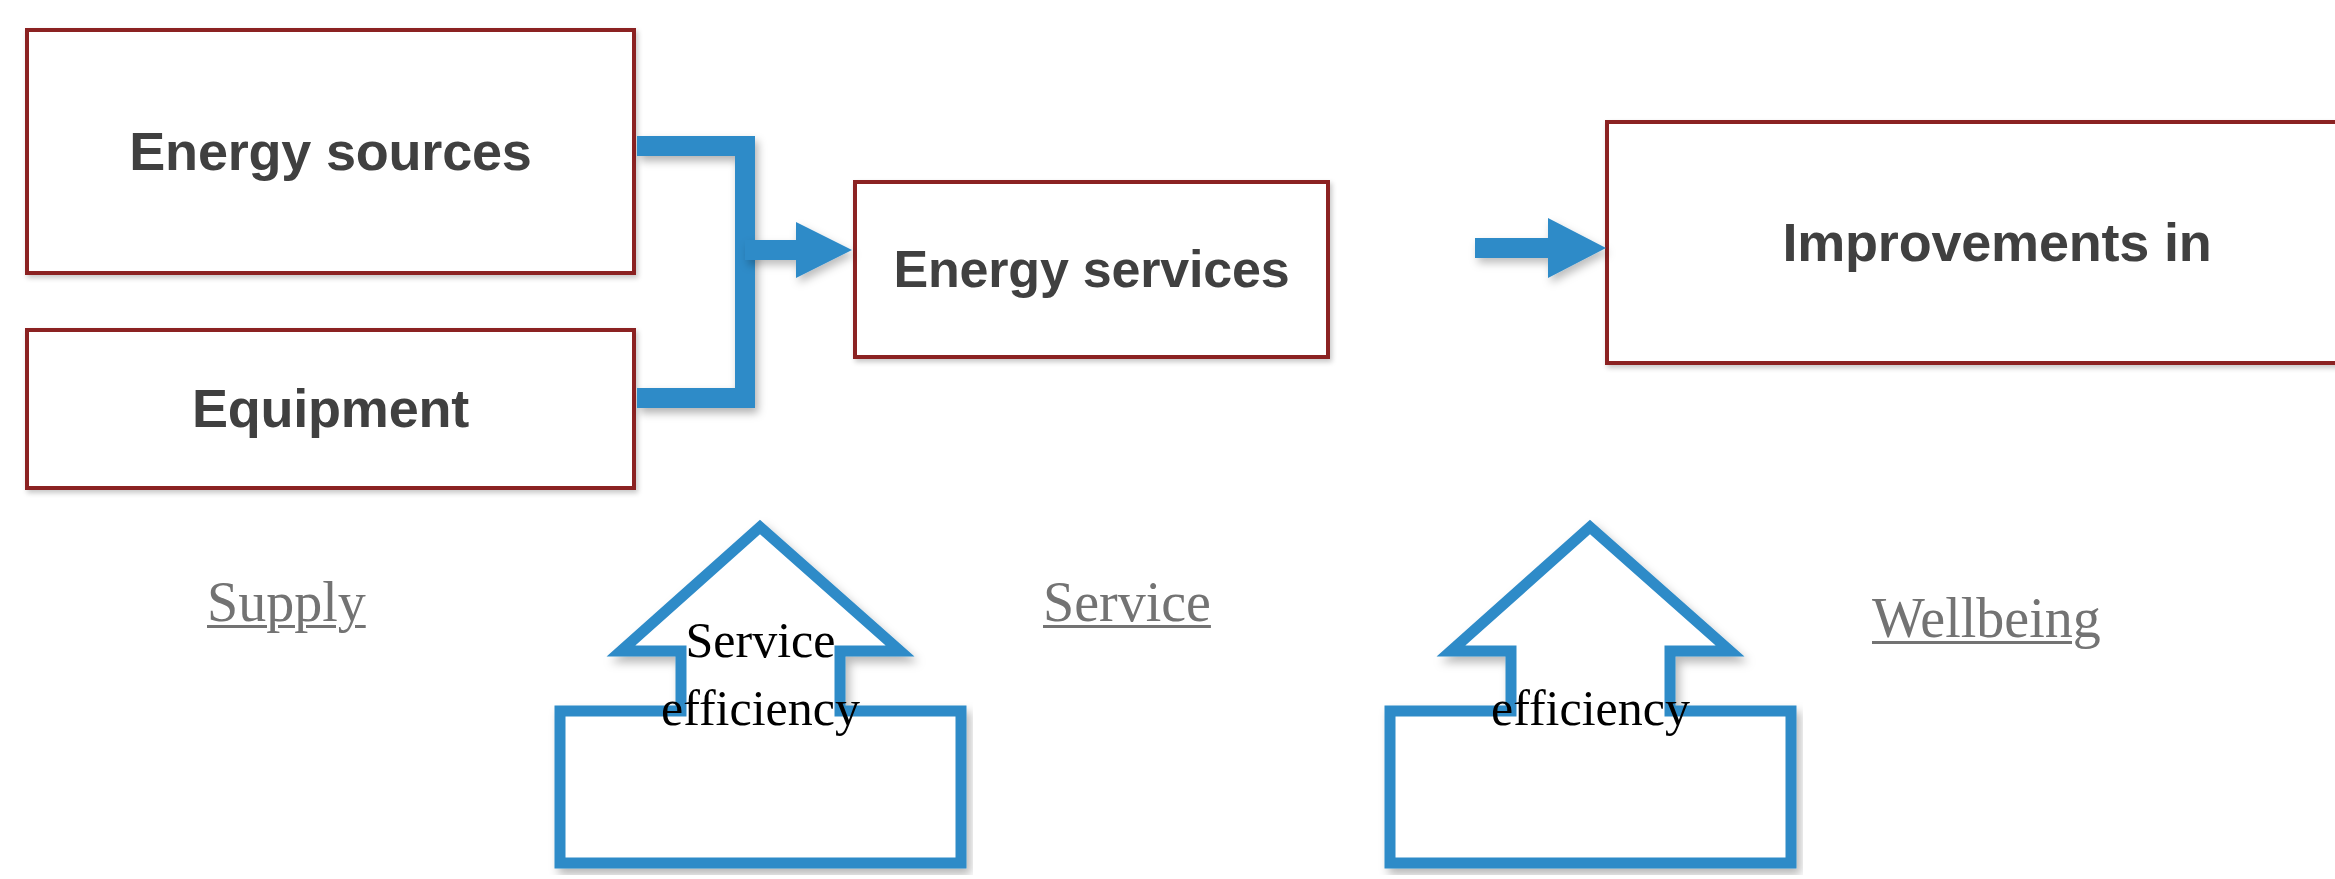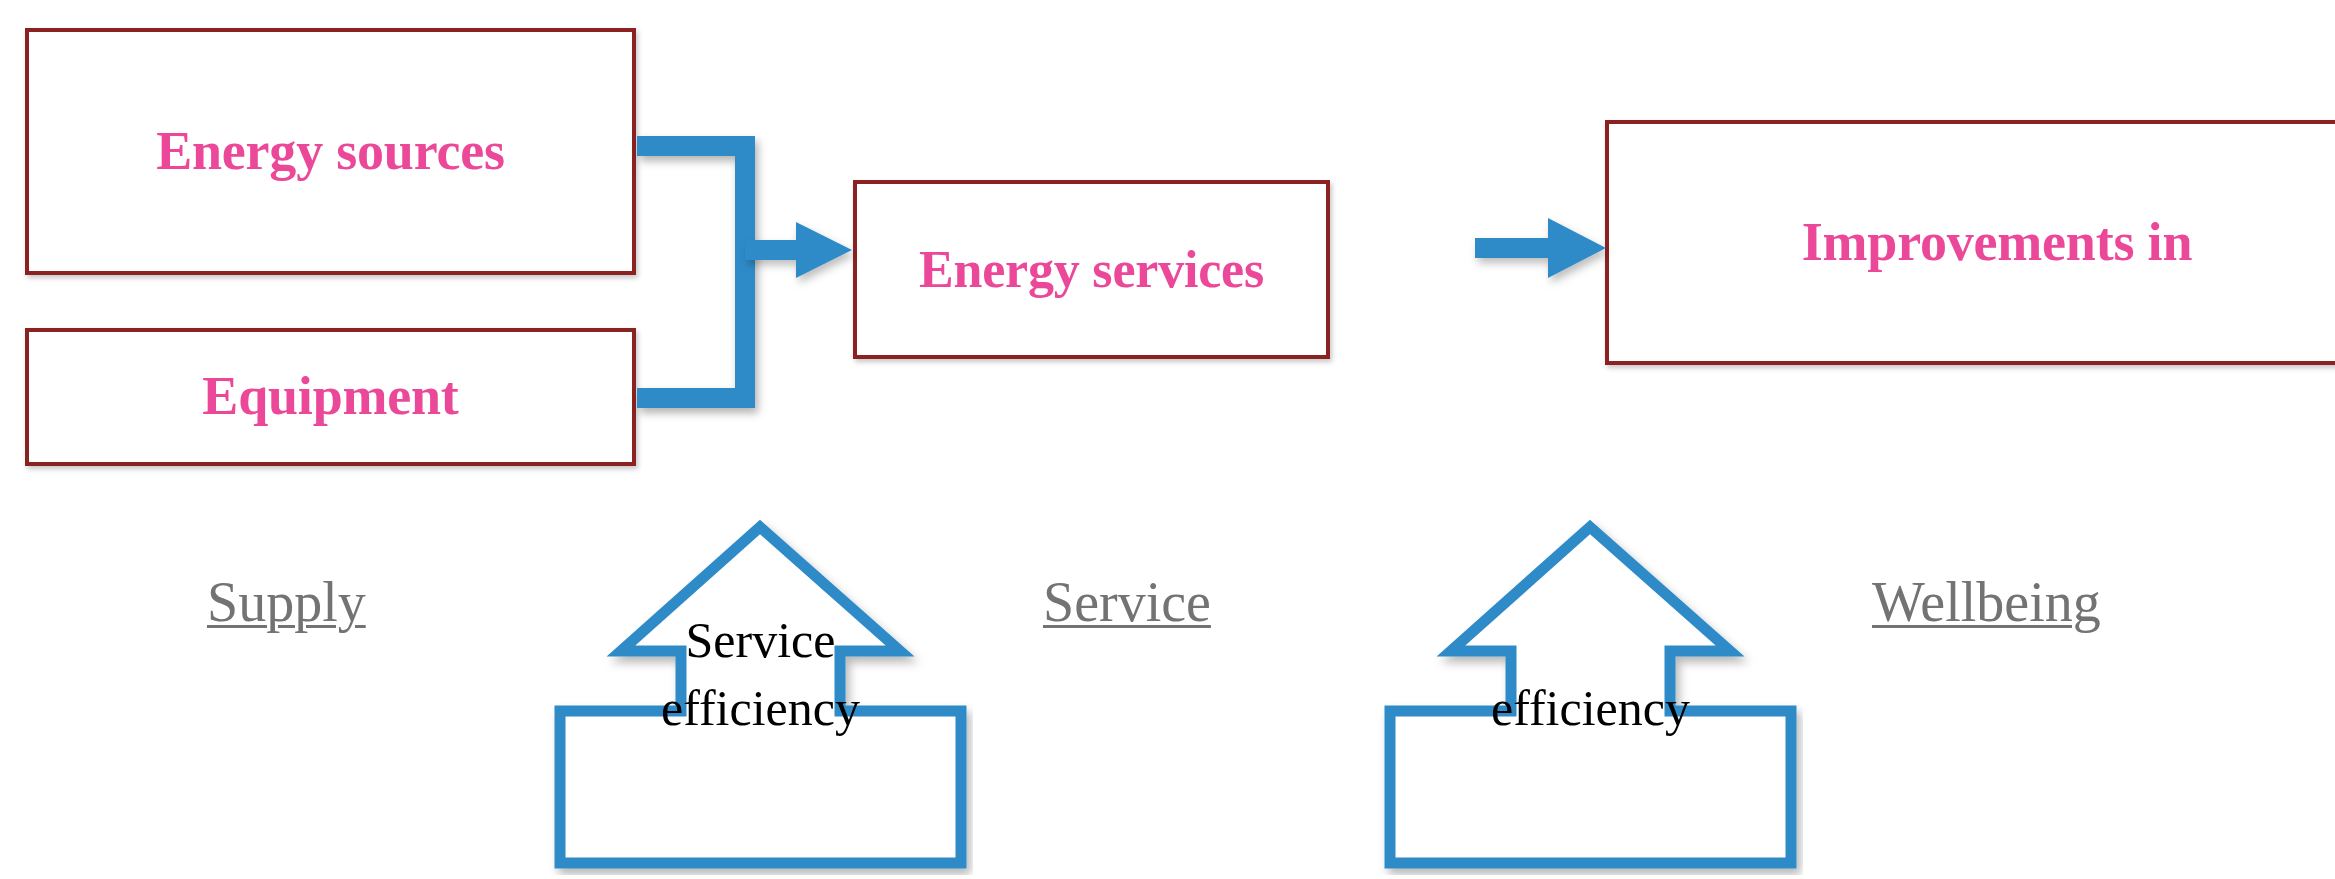--- a/index.html
+++ b/index.html
@@ -22,30 +22,30 @@
     box-sizing: border-box;
     border: 4px solid #8B2222;
     background: #ffffff;
     display: flex;
     align-items: center;
     justify-content: center;
     text-align: center;
     box-shadow: 2px 3px 5px rgba(0,0,0,0.22);
   }
   .rbox .rlabel {
-    font-family: Liberation Serif, serif;
+    font-family: Liberation Sans, sans-serif;
     font-weight: bold;
-    color: #ec4899;
+    color: #404040;
     line-height: 1.22;
     letter-spacing: -0.2px;
     padding: 0 10px;
   }
 
   #box-energy-sources { left: 25px;   top: 28px;  width: 611px; height: 247px; }
-  #box-equipment      { left: 25px;   top: 328px; width: 611px; height: 138px; text-align: center; }
+  #box-equipment      { left: 25px;   top: 328px; width: 611px; height: 162px; text-align: center; }
   #box-energy-services{ left: 853px;  top: 180px; width: 477px; height: 179px; }
   #box-improvements   { left: 1605px; top: 120px; width: 784px; height: 245px; }
 
   #box-energy-sources  .rlabel { font-size: 54px; }
   #box-equipment       .rlabel { font-size: 54px; }
   #box-energy-services .rlabel { font-size: 52px; }
   #box-improvements    .rlabel { font-size: 54px; }
 
   
   #connectors {
@@ -84,21 +84,21 @@
     font-weight: normal;
     font-size: 56px;
     color: #737373;
     text-decoration: underline;
     text-decoration-thickness: 3px;
     text-underline-offset: 4px;
     white-space: nowrap;
   }
   #stage-supply    { left: 207px;  top: 570px; }
   #stage-service   { left: 1043px; top: 570px; }
-  #stage-wellbeing { left: 1872px; top: 570px; }
+  #stage-wellbeing { left: 1872px; top: 586px; }
 </style>
 </head>
 <body>
 
 <div id="canvas">
 
   <div class="rbox" id="box-energy-sources">
     <div class="rlabel">
       <span>Energy sources</span><br>
     </div>

